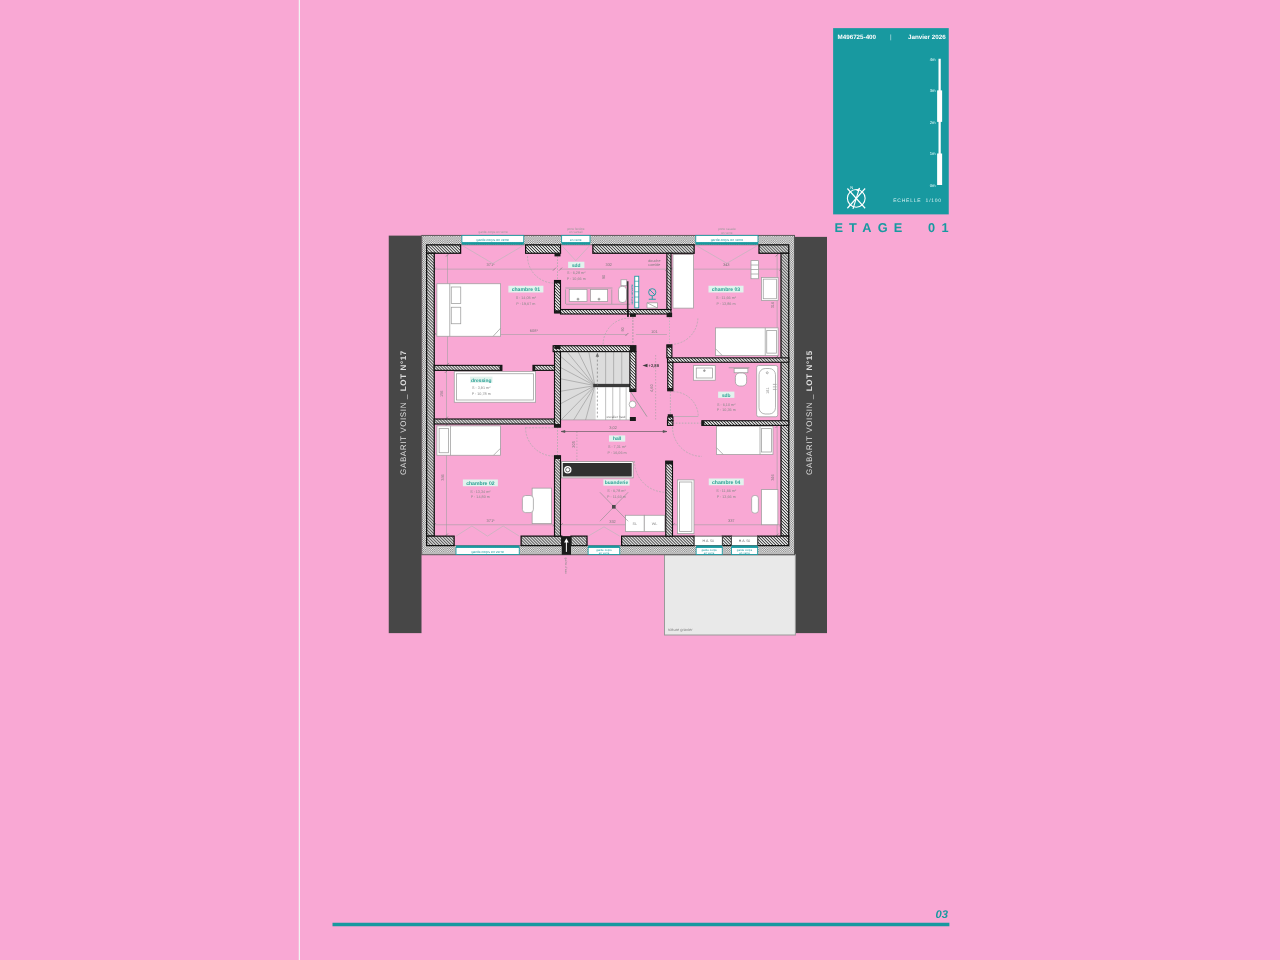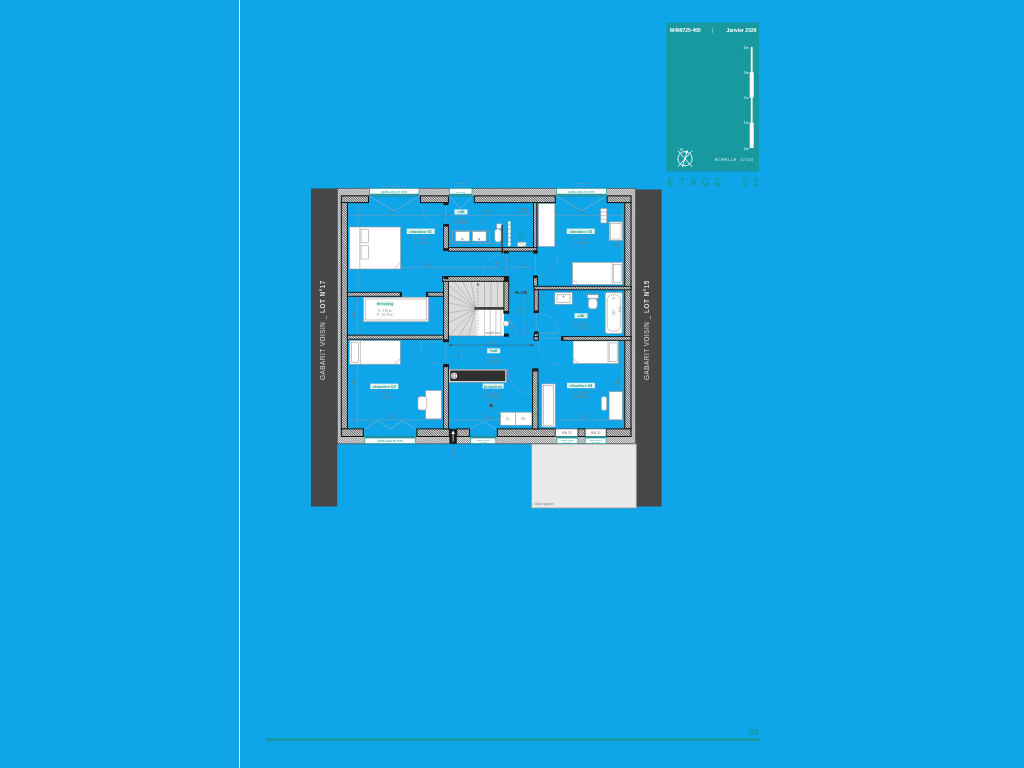--- a/index.html
+++ b/index.html
@@ -1,17 +1,17 @@
 <!DOCTYPE html>
 <html><head>
 <meta charset="utf-8">
 <style>
 html,body{margin:0;padding:0;background:#fff;}
 *{font-family:"Liberation Sans",sans-serif;}
-#page{position:relative;width:1024px;height:768px;background:#0ea5e9;overflow:hidden;}
+#page{position:relative;width:1024px;height:768px;background:#f9a8d4;overflow:hidden;}
 </style>
 </head>
 <body>
 <div id="page">
 <svg width="1024" height="768" viewBox="0 0 1024 768">
 <defs>
 <pattern id="ck" width="1.8" height="1.8" patternUnits="userSpaceOnUse">
 <rect width="1.8" height="1.8" fill="#ffffff"></rect>
 <rect width="0.9" height="0.9" fill="#757575"></rect>
 <rect x="0.9" y="0.9" width="0.9" height="0.9" fill="#757575"></rect>

